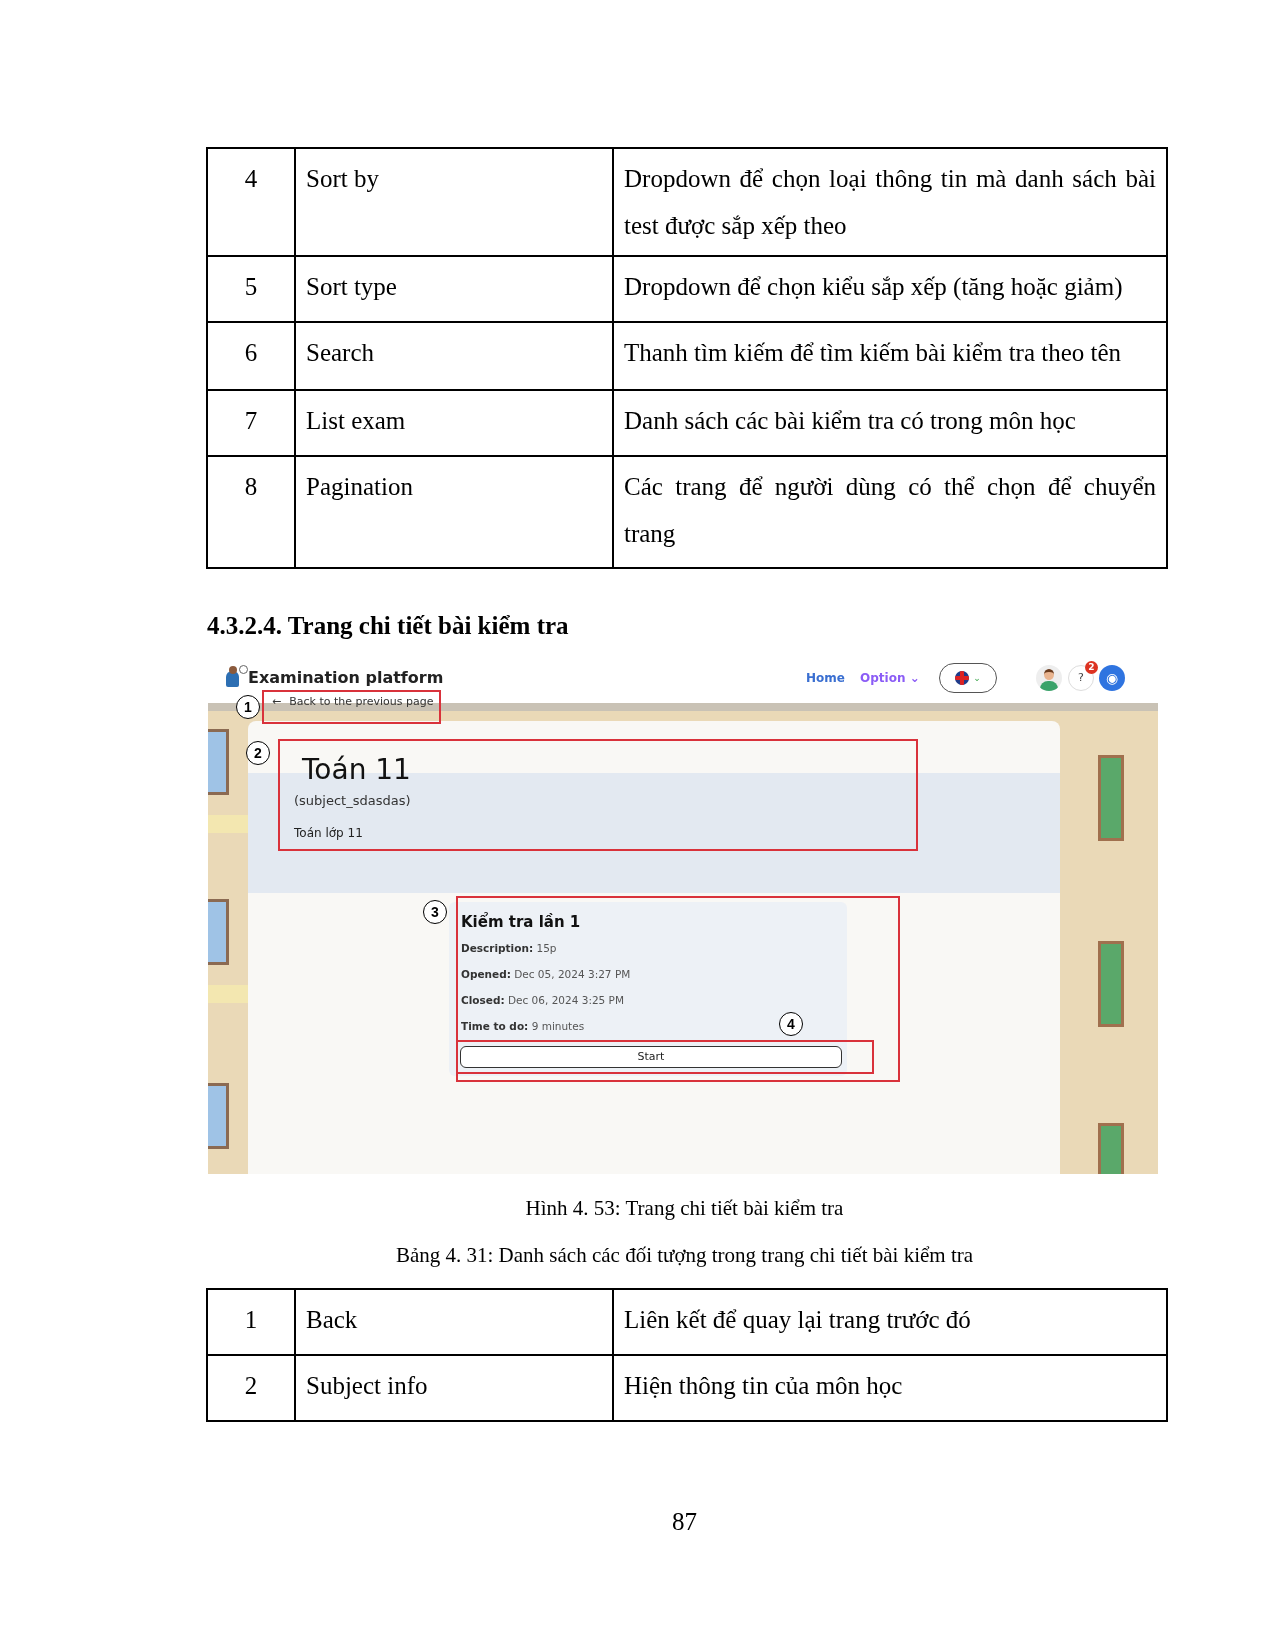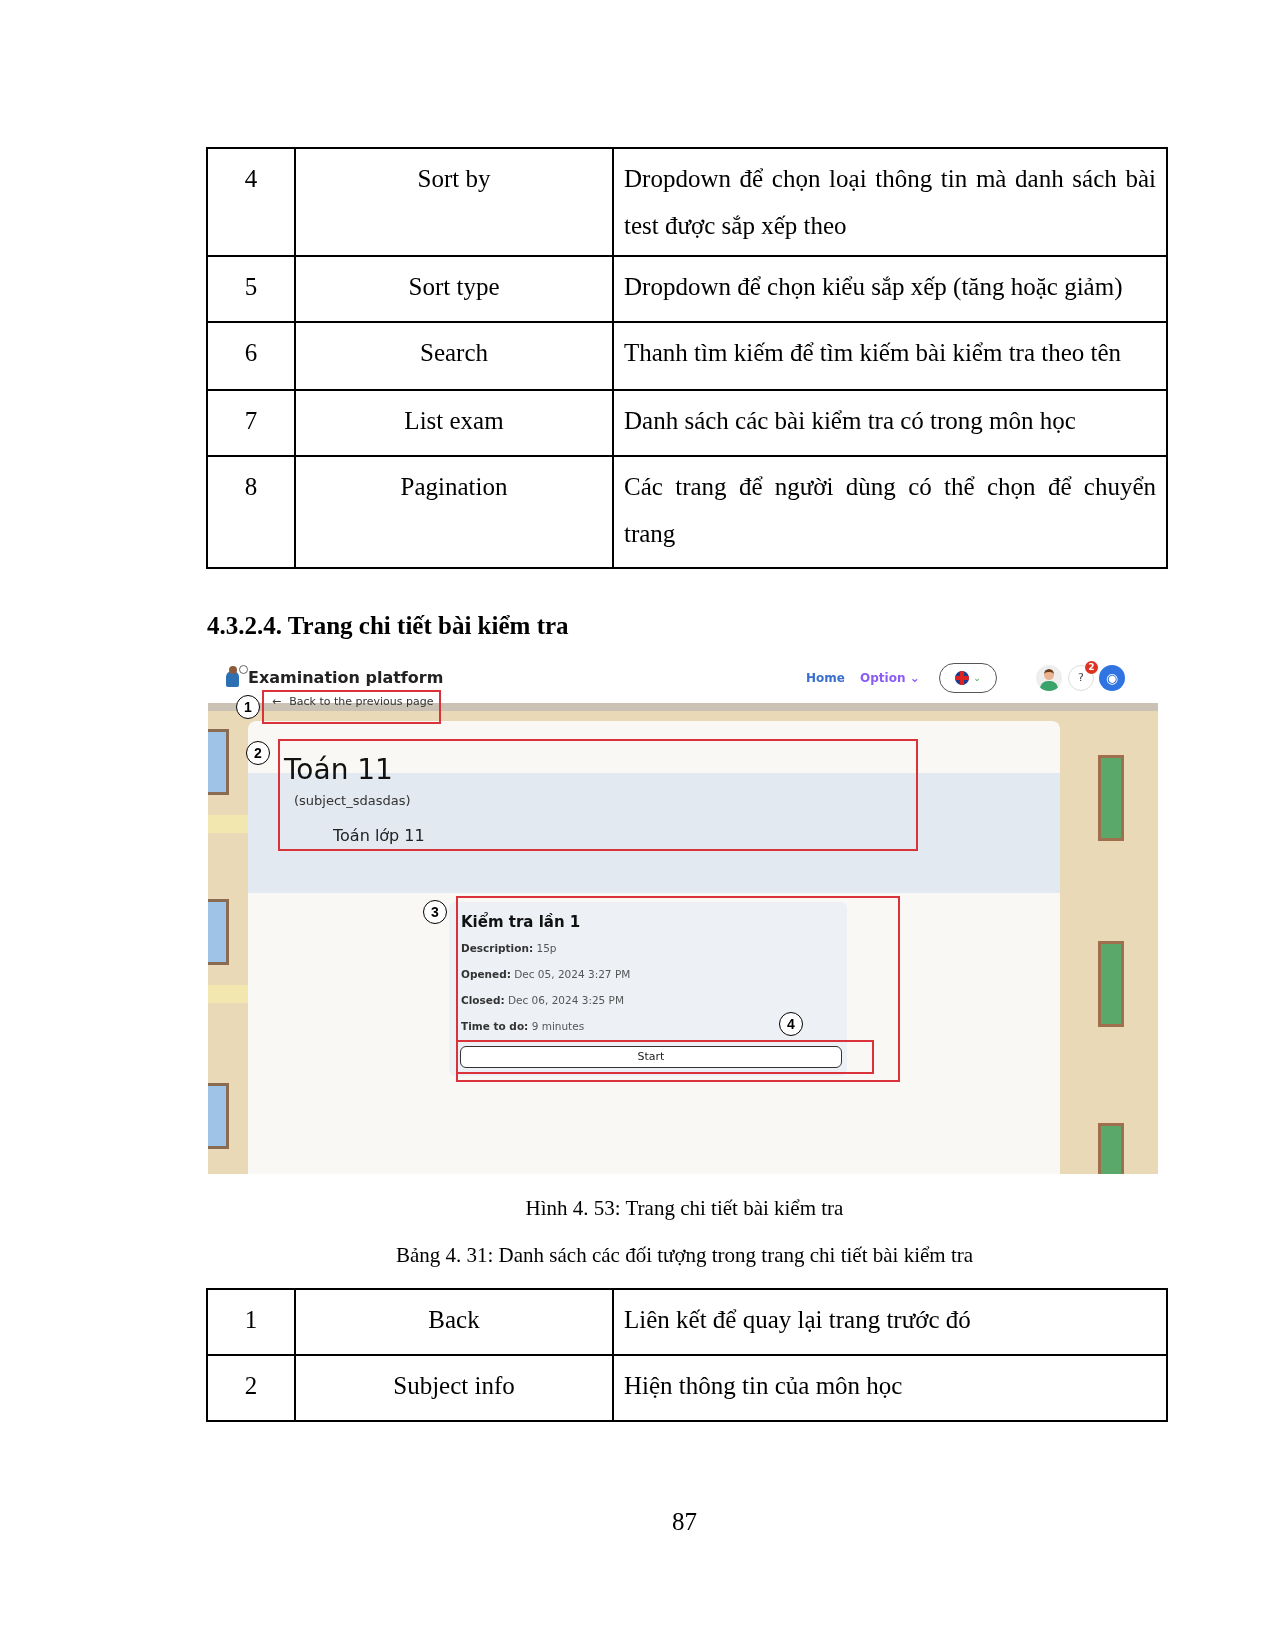--- a/index.html
+++ b/index.html
@@ -1,21 +1,21 @@
 <!DOCTYPE html>
 <html><head>
 <meta charset="utf-8">
 <style>
   html, body { margin: 0; padding: 0; }
   body { width: 1275px; height: 1650px; background: #ffffff; position: relative; overflow: hidden;
          font-family: "Liberation Serif", "DejaVu Serif", serif; color: #000; }
   .doc-table { position: absolute; left: 206px; width: 962px; border-collapse: collapse; table-layout: fixed; }
   .doc-table td, .doc-table th { border: 2px solid #000; vertical-align: top; font-size: 25px; font-weight: normal; padding: 6px 10px 0 10px; line-height: 47px; }
   .doc-table .c-code { width: 66px; text-align: center; }
-  .doc-table .c-name { width: 296px; text-align: center; }
+  .doc-table .c-name { width: 296px; text-align: left; }
   .doc-table .c-desc { text-align: justify; }
   .doc-table th { font-weight: bold; text-align: center; }
   #table-top { top: 147px; }
   #table-top tr.r1 td { height: 100px; }
   #table-top tr.r2 td { height: 58px; }
   #table-top tr.r3 td { height: 60px; }
   #table-top tr.r4 td { height: 58px; }
   #table-top tr.r5 td { height: 104px; }
   #table-bottom { top: 1288px; }
   #table-bottom tr td, #table-bottom tr th { height: 58px; }
@@ -52,23 +52,23 @@
   .win-r { position: absolute; right: 34px; width: 20px; height: 80px; background: #5aa86a; border: 3px solid #a0704e; }
   .ledge-l { position: absolute; left: 0; width: 40px; height: 18px; background: #f3e7b0; }
   .panel { position: absolute; left: 40px; top: 18px; width: 812px; height: 453px; background: rgba(250,250,250,0.93); border-radius: 8px 8px 0 0; }
   .subject-band { position: absolute; left: 0; top: 52px; width: 812px; height: 120px; background: rgba(225,231,240,0.92); }
 
   .back-link { position: absolute; left: 64px; top: 40px; display: flex; align-items: center; gap: 8px; font-size: 11px; color: #333; }
   .red-box { position: absolute; border: 2px solid #d9323b; box-sizing: border-box; }
   .marker { position: absolute; width: 24px; height: 24px; border: 1.5px solid #000; border-radius: 50%; background: #fff;
             font-family: "Liberation Sans", sans-serif; font-weight: bold; font-size: 14px; text-align: center; line-height: 22px; box-sizing: border-box; }
 
-  .subj-title { position: absolute; left: 76px; top: 98px; font-size: 28px; color: #111; }
+  .subj-title { position: absolute; left: 94px; top: 98px; font-size: 28px; color: #111; }
   .subj-code { position: absolute; left: 86px; top: 138px; font-size: 13px; color: #333; }
-  .subj-desc { position: absolute; left: 86px; top: 171px; font-size: 16px; color: #222; margin-left: 39px; }
+  .subj-desc { position: absolute; left: 86px; top: 171px; font-size: 12px; color: #222; }
 
   .exam-card { position: absolute; left: 241px; top: 247px; width: 398px; height: 174px; background: rgba(236,240,245,0.95); border-radius: 6px; }
   .exam-title { position: absolute; left: 253px; top: 258px; font-size: 15px; font-weight: bold; color: #111; }
   .exam-row { position: absolute; left: 253px; font-size: 10.5px; color: #555; }
   .exam-row b { color: #333; }
   .start-btn { position: absolute; left: 252px; top: 391px; width: 382px; height: 22px; border: 1.5px solid #333; border-radius: 6px; background: #fff;
                font-size: 11px; color: #222; text-align: center; line-height: 20px; box-sizing: border-box; }
 </style>
 </head>
 <body>

